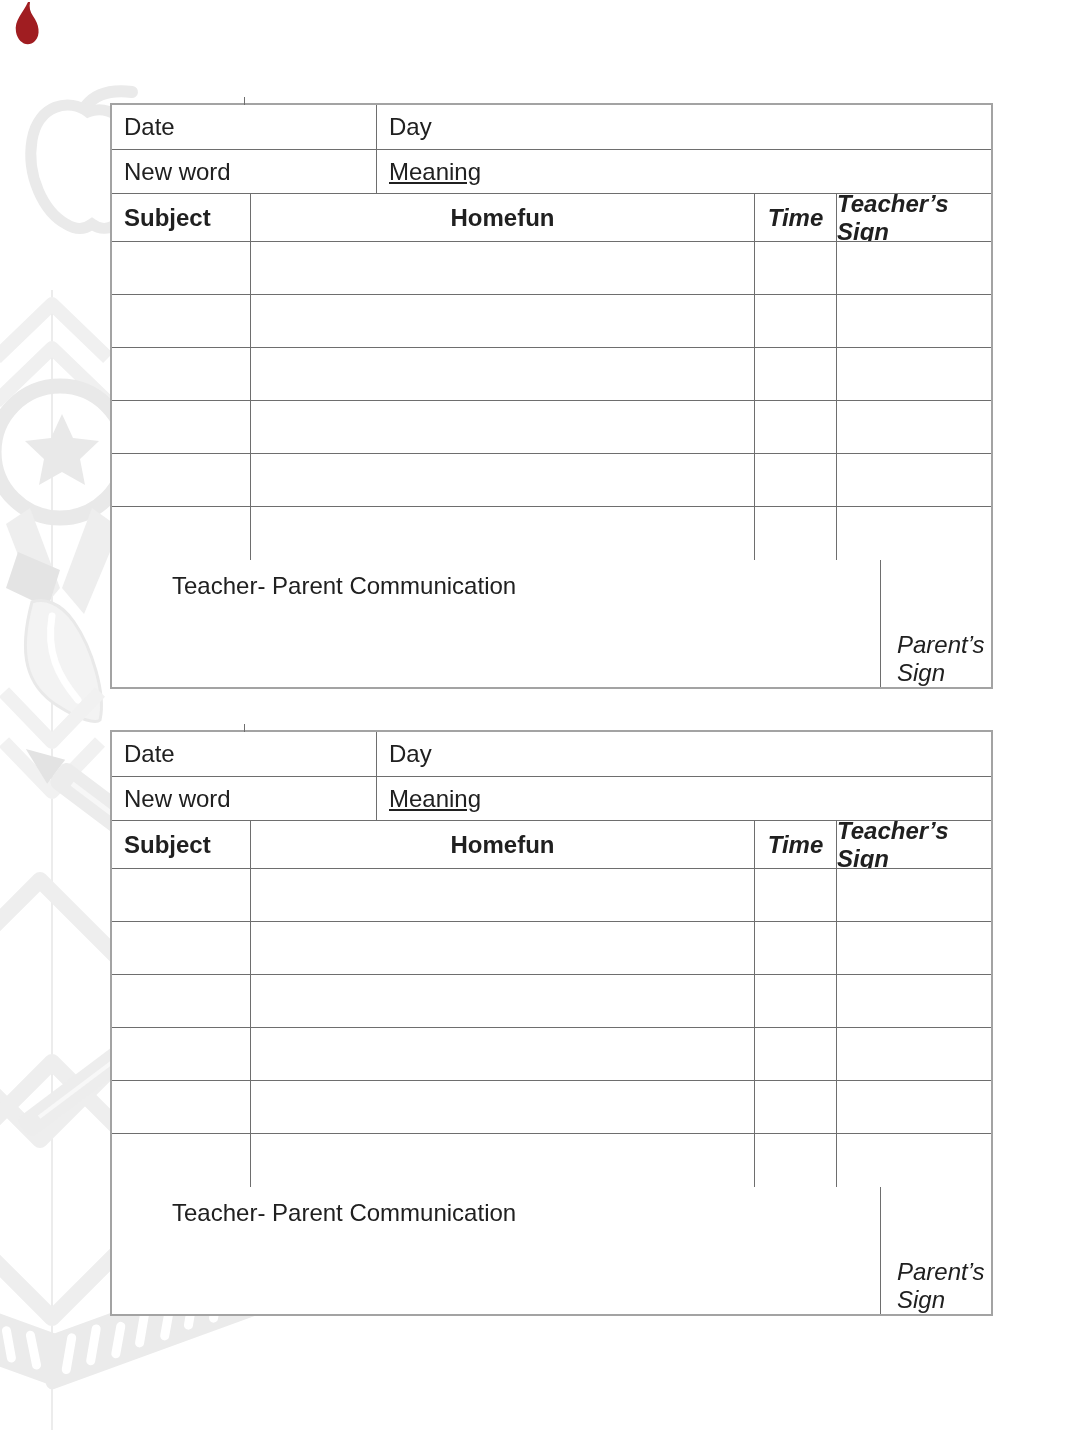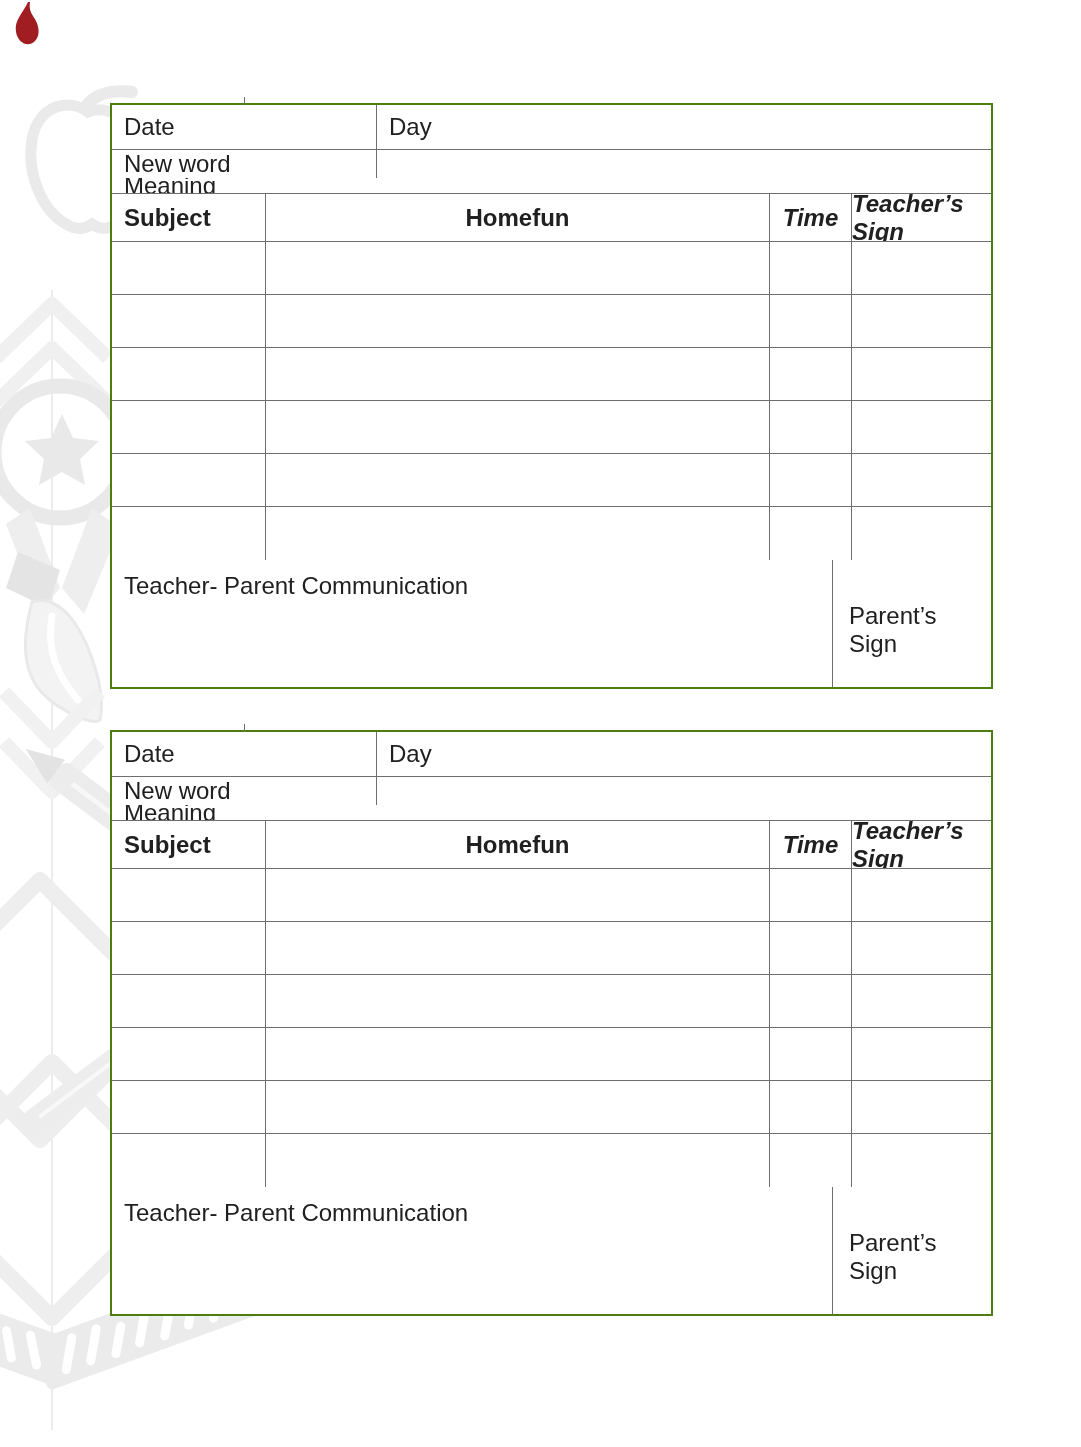--- a/index.html
+++ b/index.html
@@ -11,60 +11,60 @@
     position:relative;
   }
   #page{position:relative;width:1081px;height:1447px;background:#ffffff;}
 
   
   #watermark{position:absolute;left:0;top:0;z-index:0;}
 
   
   .sheet{
     position:absolute;left:110px;width:879px;
-    border:2px solid #4d7c0f;
+    border:2px solid #a3a3a3;
     background:#ffffff;
     z-index:1;
     color:#202020;
   }
   .sheet .stub{position:absolute;left:132px;top:-8px;width:1px;height:8px;background:#6e6e6e;}
   .row{display:flex;border-bottom:1px solid #6e6e6e;box-sizing:border-box;}
   .row:last-child{border-bottom:none;}
   .cell{
     box-sizing:border-box;
     border-right:1px solid #6e6e6e;
     display:flex;align-items:center;
     padding-left:12px;
     font-size:24px;
     overflow:hidden;
   }
   .cell:last-child{border-right:none;}
 
   .r-info  {height:45px;}
-  .r-info2 {height:44px;flex-direction:column;}
+  .r-info2 {height:44px;}
   .r-head  {height:48px;font-weight:bold;}
   .r-body  {height:53px;}
-  .r-comm  {height:127px;}
+  .r-comm  {height:127px;margin-left:48px;}
 
   .c-date   {width:265px;flex:0 0 auto;}
   .c-day    {flex:1 1 auto;}
   .c-word   {width:265px;flex:0 0 auto;}
   .c-meaning{flex:1 1 auto;text-decoration:underline;}
 
-  .c-subject{width:154px;flex:0 0 auto;}
+  .c-subject{width:139px;flex:0 0 auto;}
   .c-homefun{width:504px;flex:0 0 auto;}
   .c-time   {width:82px;flex:0 0 auto;font-style:italic;}
   .c-teacher{flex:1 1 auto;font-style:italic;}
 
   .r-head .c-homefun,
   .r-head .c-time,
   .r-head .c-teacher{justify-content:center;padding-left:0;}
 
   .c-comm {width:721px;flex:0 0 auto;align-items:flex-start;padding-top:12px;}
-  .c-psign{flex:1 1 auto;align-items:center;padding-top:12px;padding-left:16px;}
+  .c-psign{flex:1 1 auto;align-items:flex-end;padding-top:12px;padding-left:16px;font-style:italic;}
 
   .t1{top:103px;}
   .t2{top:730px;}
 </style>
 </head>
 <body>
 
 <div id="page">
 
   <svg id="watermark" width="520" height="1447" viewBox="0 0 520 1447" aria-hidden="true">

